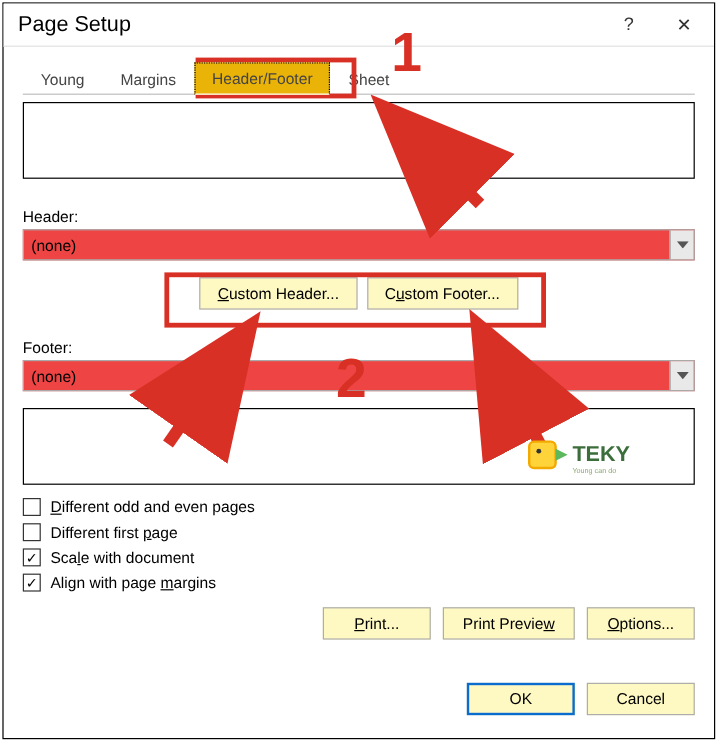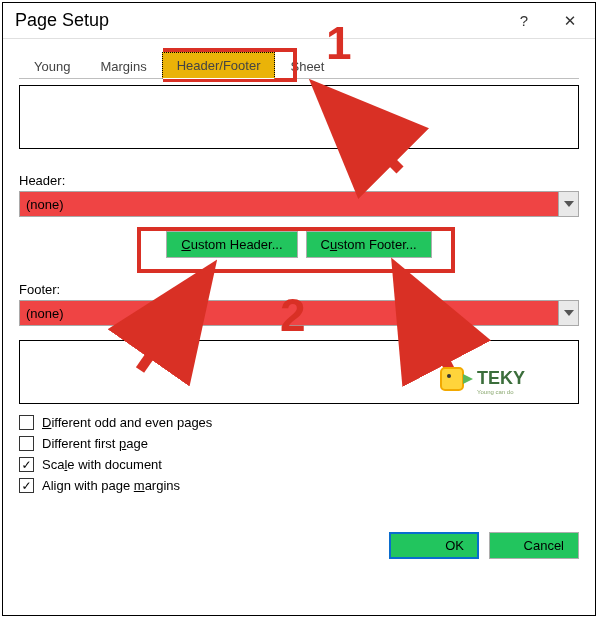--- a/index.html
+++ b/index.html
@@ -104,26 +104,26 @@
     display:flex; align-items:center; justify-content:center;
     background: #e9e9e9;
   }
   .btnrow {
     display: flex;
     justify-content: center;
     gap: 8px;
     margin: 14px 0 10px 0;
   }
   .btn {
-    background: #22c55e;
+    background: #fef9c3;
     border: 1px solid #adadad;
     padding: 5px 14px;
     font-size: 13px;
     min-width: 120px;
-    text-align: right;
+    text-align: center;
   }
   .btn.small { min-width: 90px; }
   .btn.primary {
     border: 2px solid #0a6cce;
     padding: 4px 13px;
   }
   
   .checks { margin-top: 8px; }
   .chk {
     display: flex;
@@ -229,20 +229,25 @@
       <div class="chk">
         <span class="box">✓</span>
         <span>Sca<span class="u">l</span>e with document</span>
       </div>
       <div class="chk">
         <span class="box">✓</span>
         <span>Align with page <span class="u">m</span>argins</span>
       </div>
     </div>
 
+    <div class="actionrow">
+      <div class="btn small"><span class="u">P</span>rint...</div>
+      <div class="btn" style="min-width:110px">Print Previe<span class="u">w</span></div>
+      <div class="btn small"><span class="u">O</span>ptions...</div>
+    </div>
 
     <div class="actionrow" style="margin-top:36px;">
       <div class="btn small primary">OK</div>
       <div class="btn small">Cancel</div>
     </div>
 
   </div>
 </div>
 
 <div class="ann redbox" style="left:163px; top:48px; width:134px; height:34px;"></div>

